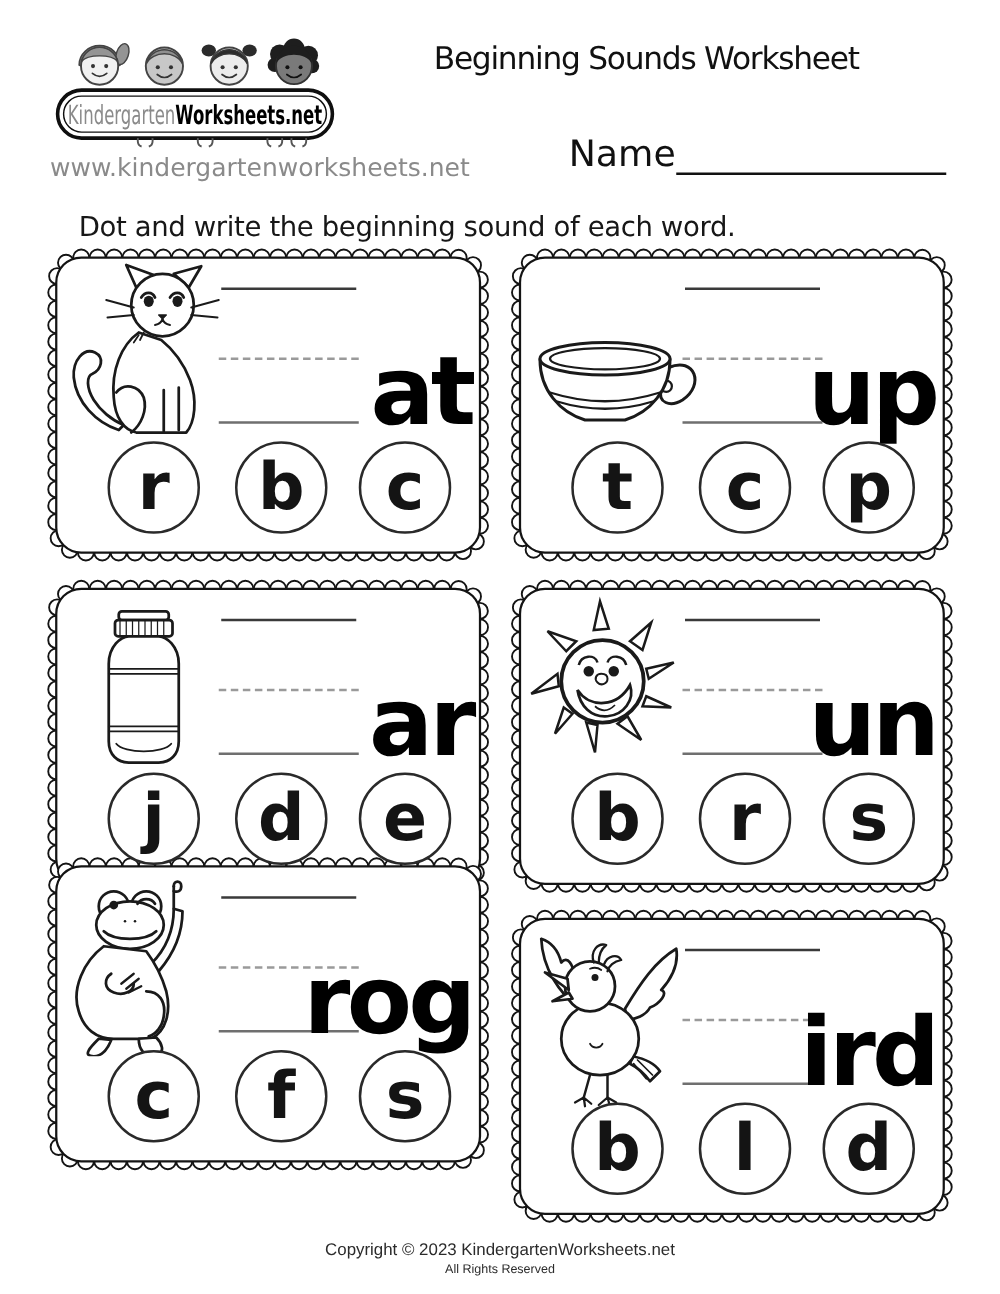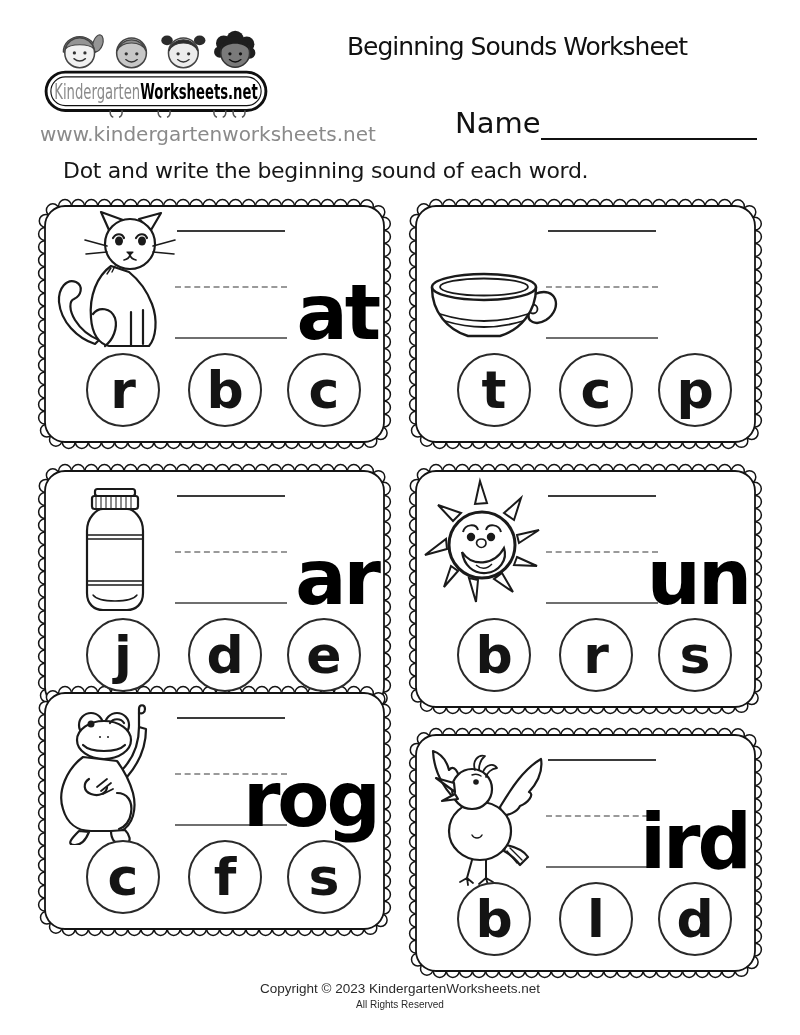--- a/index.html
+++ b/index.html
@@ -7,40 +7,40 @@
         font-family:"DejaVu Sans","Liberation Sans",sans-serif;color:#1a1a1a;}
   
   .logo-svg{position:absolute;left:40px;top:26px;width:232px;height:96px;}
   .www{position:absolute;left:40px;top:122px;width:232px;text-align:center;
        font-size:20px;color:#8a8a8a;letter-spacing:0;}
   .title{position:absolute;left:282px;top:32px;width:470px;text-align:center;
          font-size:25px;letter-spacing:-1px;font-weight:500;color:#111;white-space:nowrap;}
   .name-row{position:absolute;left:455px;top:106px;width:302px;display:flex;align-items:flex-end;}
   .name-label{font-size:29px;color:#111;line-height:1.1;}
   .name-line{flex:1;border-bottom:2px solid #111;height:32px;}
-  .instruction{position:absolute;left:63px;top:158px;font-size:22px;letter-spacing:-0.3px;color:#171717;}
+  .instruction{position:absolute;left:63px;top:170px;font-size:22px;letter-spacing:-0.3px;color:#171717;}
   
   .card{position:absolute;width:355px;height:252px;}
   .scallop{position:absolute;left:0;top:0;}
   .card-body{position:absolute;inset:0;z-index:2;}
   .art{position:absolute;left:12px;top:10px;width:145px;height:150px;}
   .wline{position:absolute;height:0;}
   .wline.top {left:140px;top:32px;width:108px;border-top:2px solid #3a3a3a;}
   .wline.mid {left:138px;top:88px;width:112px;border-top:2px dashed #9a9a9a;}
   .wline.base{left:138px;top:139px;width:112px;border-top:2px solid #6f6f6f;}
   .word{position:absolute;right:14px;top:77px;font-size:76px;line-height:1;
         font-weight:700;letter-spacing:-3px;color:#000000;}
   .opt{position:absolute;top:155px;width:70px;height:70px;border:2px solid #2a2a2a;border-radius:50%;
        display:flex;align-items:center;justify-content:center;background:#fff;
        font-size:52px;font-weight:700;color:#141414;line-height:1;}
   .opt.o1{left:49px;} .opt.o2{left:151px;} .opt.o3{left:250px;}
   
   .footer{position:absolute;left:0;top:981px;width:800px;text-align:center;
           color:#2b2b2b;font-family:"Liberation Sans",sans-serif;}
-  .footer .l1{font-size:13.5px;} .footer .l2{font-size:10px;margin-top:3px;}
+  .footer .l1{font-size:13.5px;margin-top:11px;} .footer .l2{font-size:10px;margin-top:3px;}
   svg text{font-family:"DejaVu Sans","Liberation Sans",sans-serif;}
 </style>
 </head>
 <body>
 
 <div class="page">
 
   <svg class="logo-svg" viewBox="0 0 235 100">
 
     <g>
@@ -328,20 +328,21 @@
           <path d="M12,80 C12,104 28,122 48,128 L80,128 C100,122 116,104 116,80 Z"></path>
           <ellipse cx="64" cy="79" rx="52" ry="13"></ellipse>
           <ellipse cx="64" cy="79" rx="44" ry="8.5" fill="none" stroke-width="1.8"></ellipse>
           <path d="M20,106 Q64,120 108,106" fill="none" stroke-width="1.8"></path>
           <path d="M25,113 Q64,125 103,113" fill="none" stroke-width="1.8"></path>
         </g>
       </svg>
       <div class="wline top"></div>
       <div class="wline mid"></div>
       <div class="wline base"></div>
+      <div class="word">up</div>
       <div class="opt o1">
           <span>t</span>
         </div>
       <div class="opt o2">
           <span>c</span>
         </div>
       <div class="opt o3">
           <span>p</span>
         </div>
     </div>

